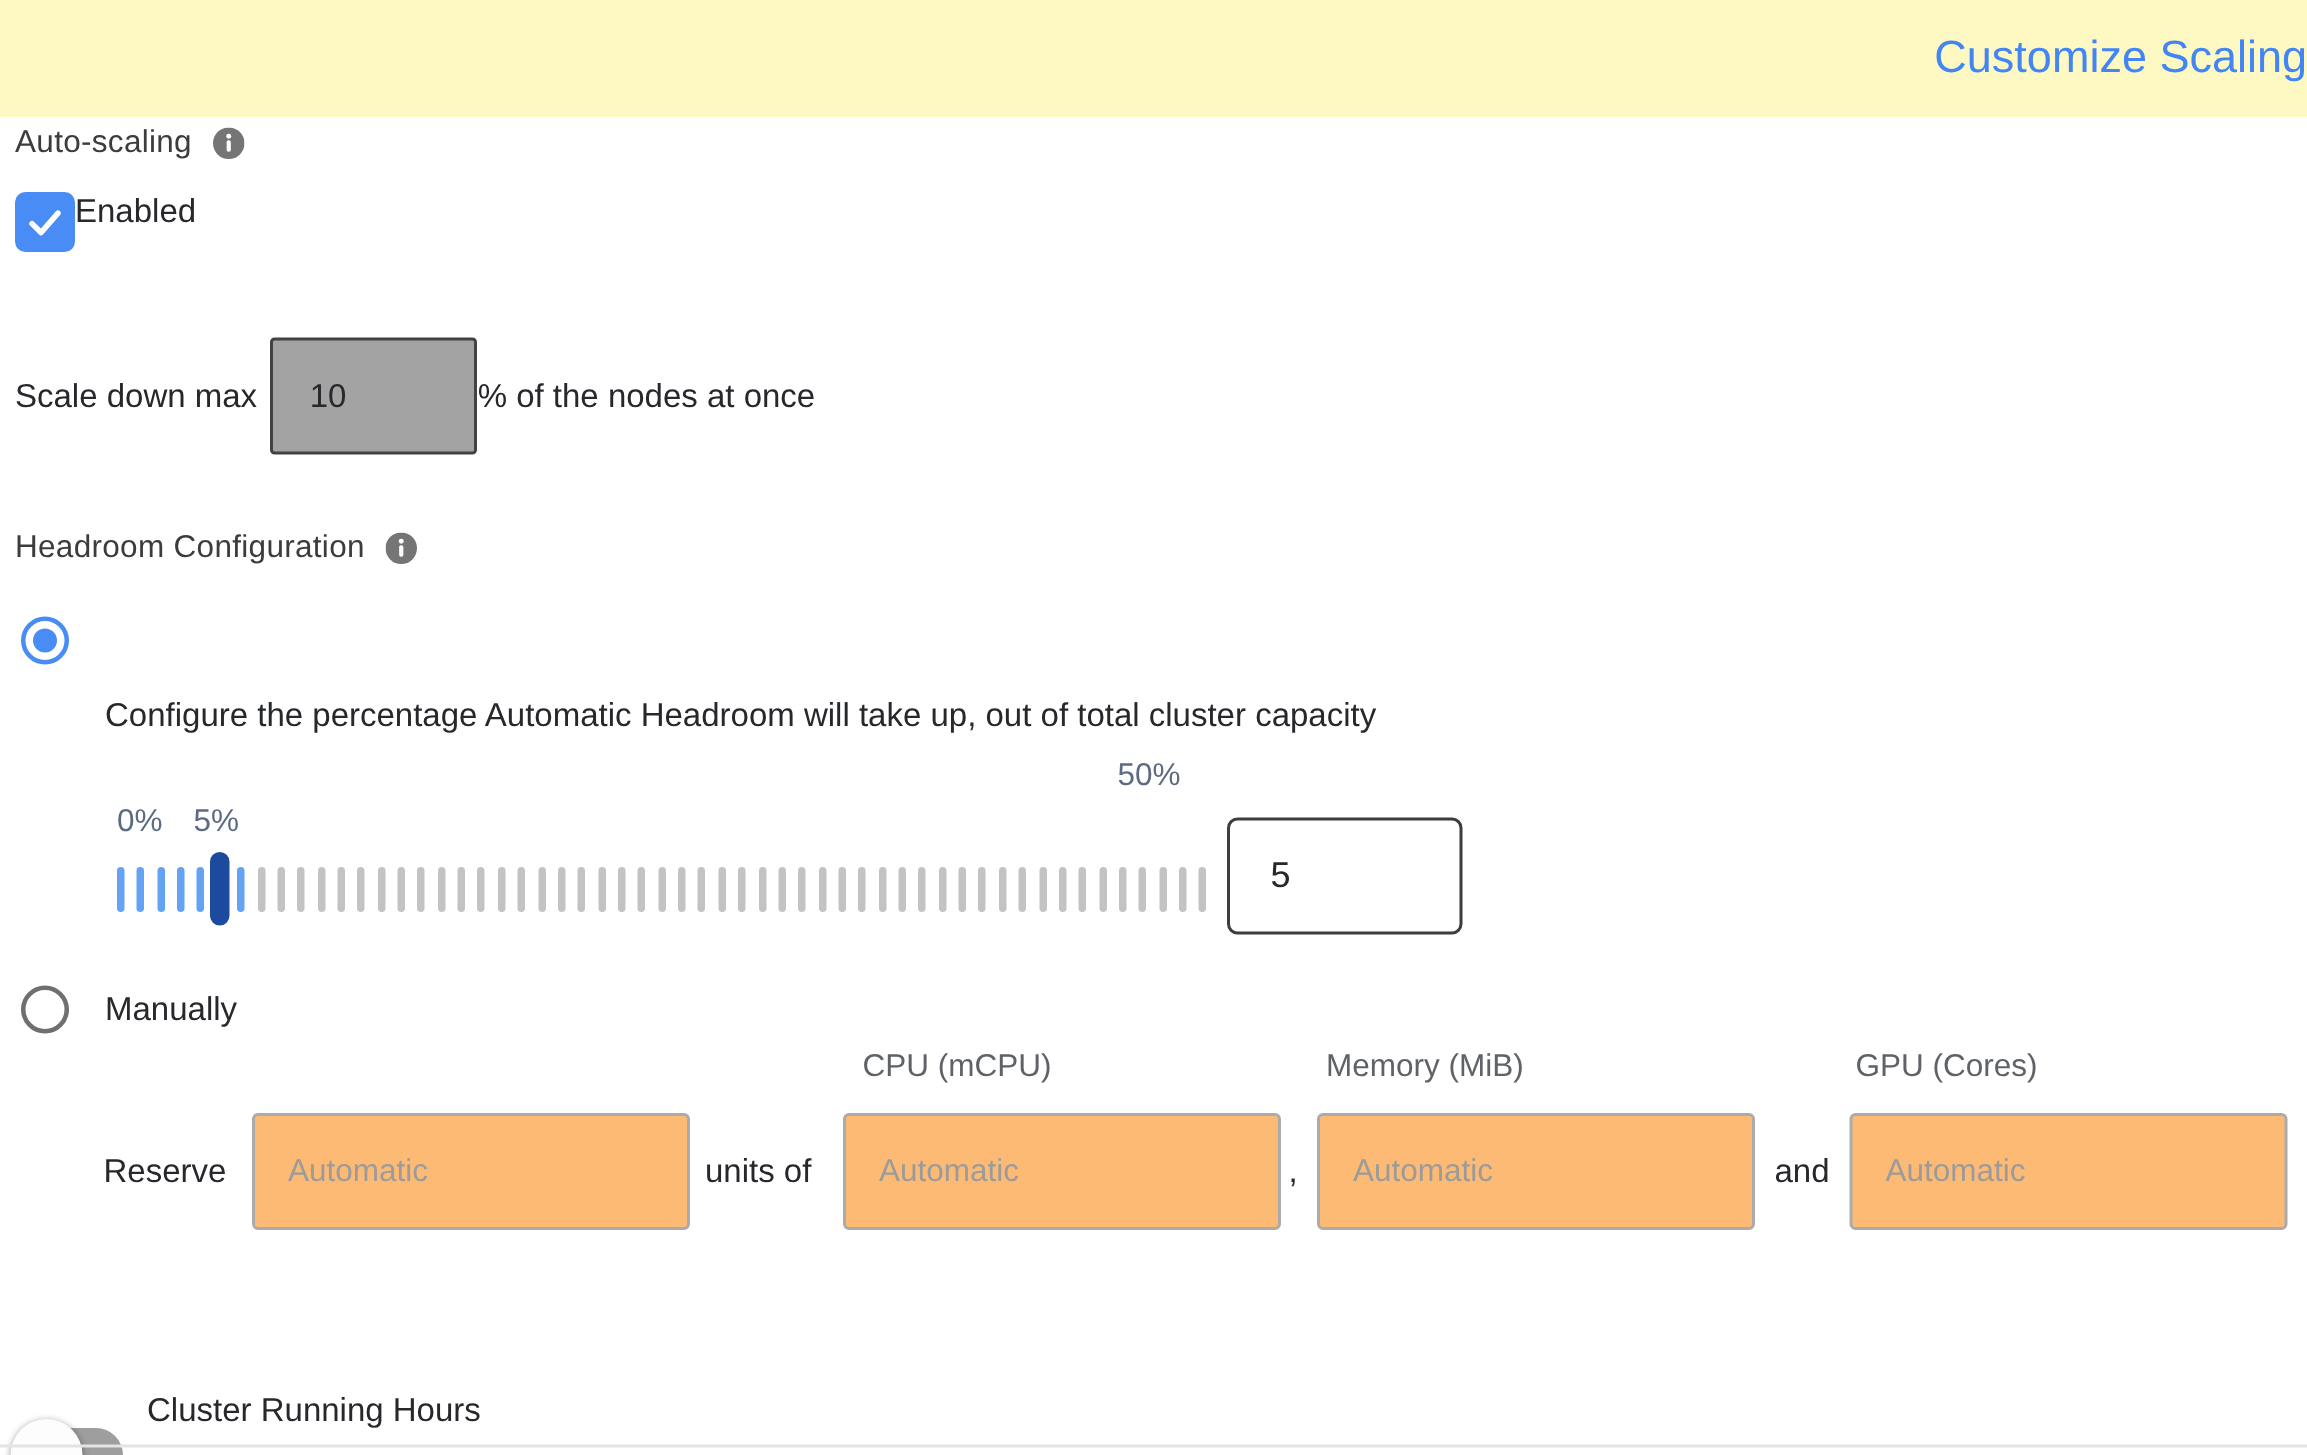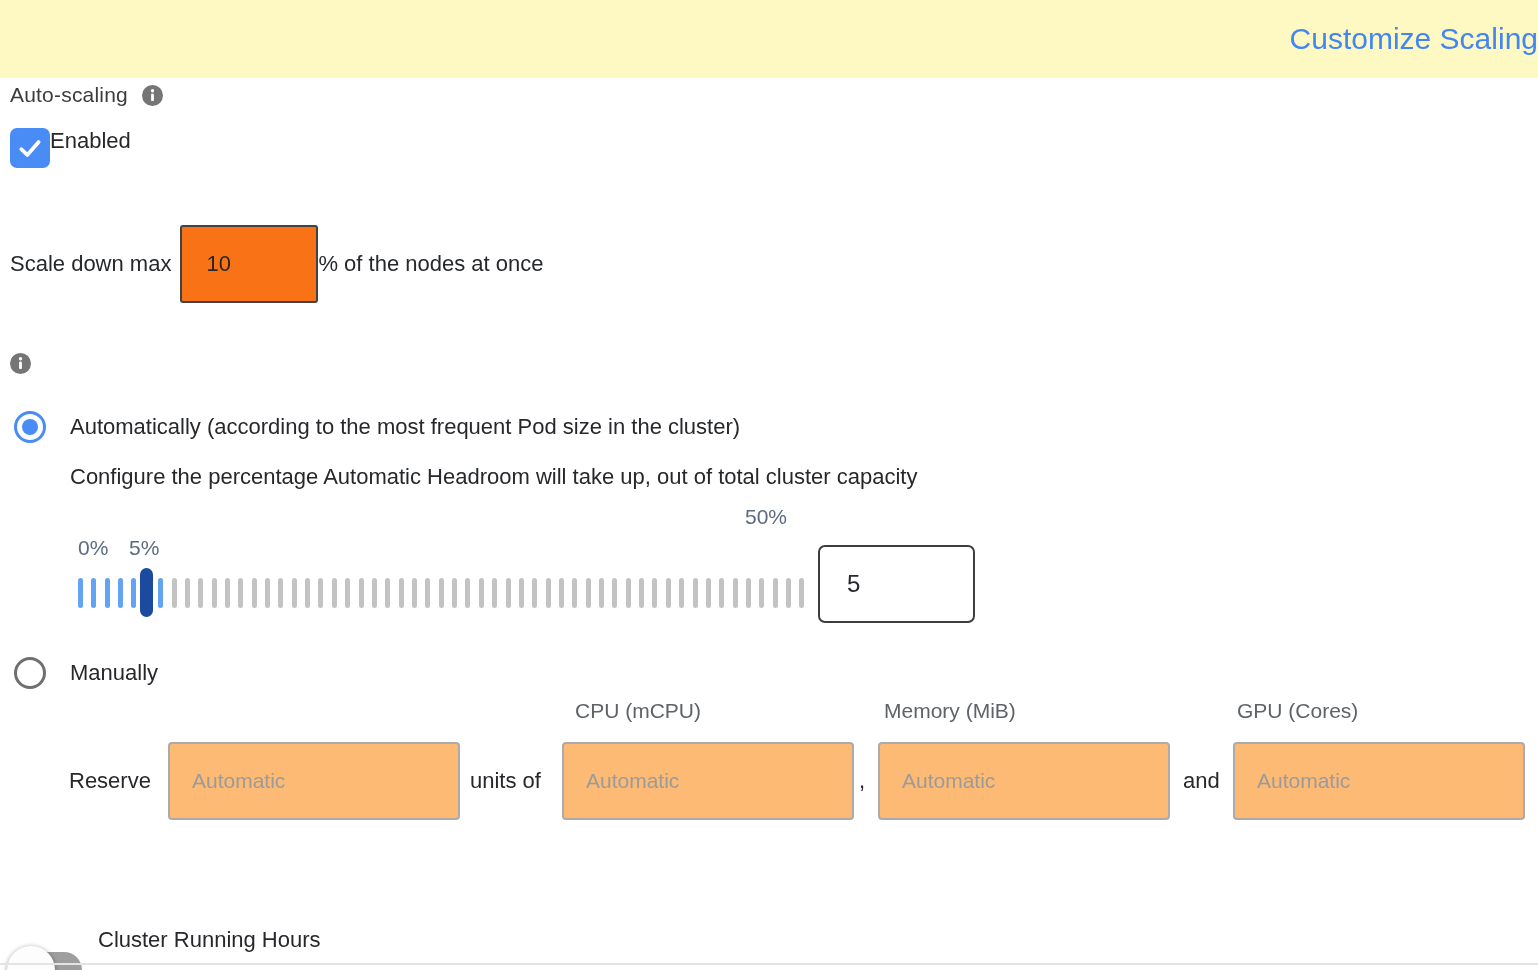--- a/index.html
+++ b/index.html
@@ -24,21 +24,21 @@
   
   .check-row{display:flex;align-items:flex-start;}
   .checkbox{
     width:40px;height:40px;border-radius:7px;background:#4a8cf5;
     display:flex;align-items:center;justify-content:center;cursor:pointer;
   }
   .plain-text{font-size:22px;color:#26282b;}
   
   .scale-row{display:flex;align-items:center;}
   .box-input{
-    height:74px;border:2px solid #424242;border-radius:3px;background:#f97316;
+    height:74px;border:2px solid #424242;border-radius:3px;background:#a3a3a3;
     font-family:"Liberation Sans",sans-serif;font-size:22px;color:#26282b;
     padding:0 0 0 24px;outline:none;box-sizing:content-box;
   }
   
   .radio-row{display:flex;align-items:center;gap:24px;}
   .radio{width:26px;height:26px;border-radius:50%;border:3px solid #4a8cf5;
     display:flex;align-items:center;justify-content:center;cursor:pointer;background:#fff;}
   .radio-dot{width:16px;height:16px;border-radius:50%;background:#4a8cf5;}
   .radio.unselected{border-color:#6f6f6f;}
   
@@ -99,32 +99,32 @@
   <span class="plain-text">Enabled</span>
 </div>
 
 <div class="abs scale-row" style="left:10px;top:225px;">
   <span class="plain-text" style="margin-right:9px;">Scale down max</span>
   <input type="text" class="box-input" style="width: 110px;" readonly="" value="10">
   <span class="plain-text">% of the nodes at once</span>
 </div>
 
 <div class="abs section-label-row" style="left:10px;top:353px;">
+  <span class="section-label">Headroom Configuration</span>
   <svg class="info-icon" viewBox="0 0 24 24">
     <circle cx="12" cy="12" r="12" fill="#757575"></circle>
     <circle cx="12" cy="6.6" r="1.9" fill="#ffffff"></circle>
     <rect x="10.4" y="9.8" width="3.2" height="8.6" rx="1.4" fill="#ffffff"></rect>
   </svg>
 </div>
 
 <div class="abs radio-row" style="left:14px;top:411px;">
   <div class="radio">
     <div class="radio-dot"></div>
   </div>
-  <span class="plain-text">Automatically (according to the most frequent Pod size in the cluster)</span>
 </div>
 
 <div class="abs plain-text" style="left:70px;top:464px;">Configure the percentage Automatic Headroom will take up, out of total cluster capacity</div>
 
 <span class="abs slider-label" style="left:78px;top:536px;">0%</span>
 <span class="abs slider-label" style="left:129px;top:536px;">5%</span>
 <span class="abs slider-label" style="left:745px;top:505px;">50%</span>
 
 <div class="abs ticks" id="ticks" style="left:78px;top:578px;">
   <div class="thumb"></div>

